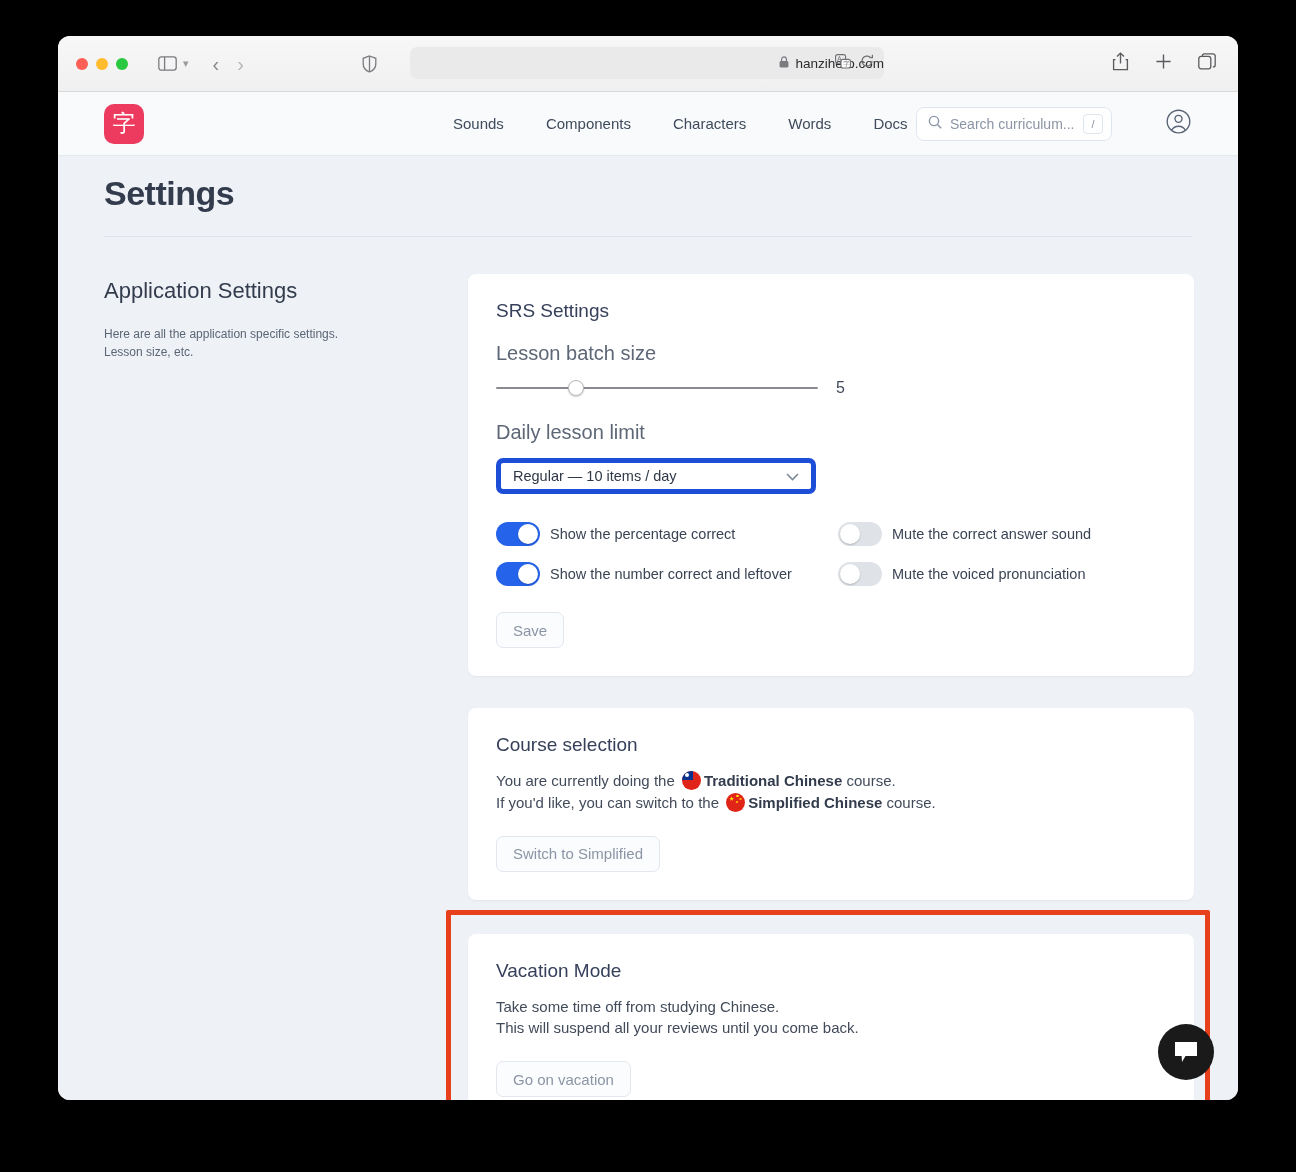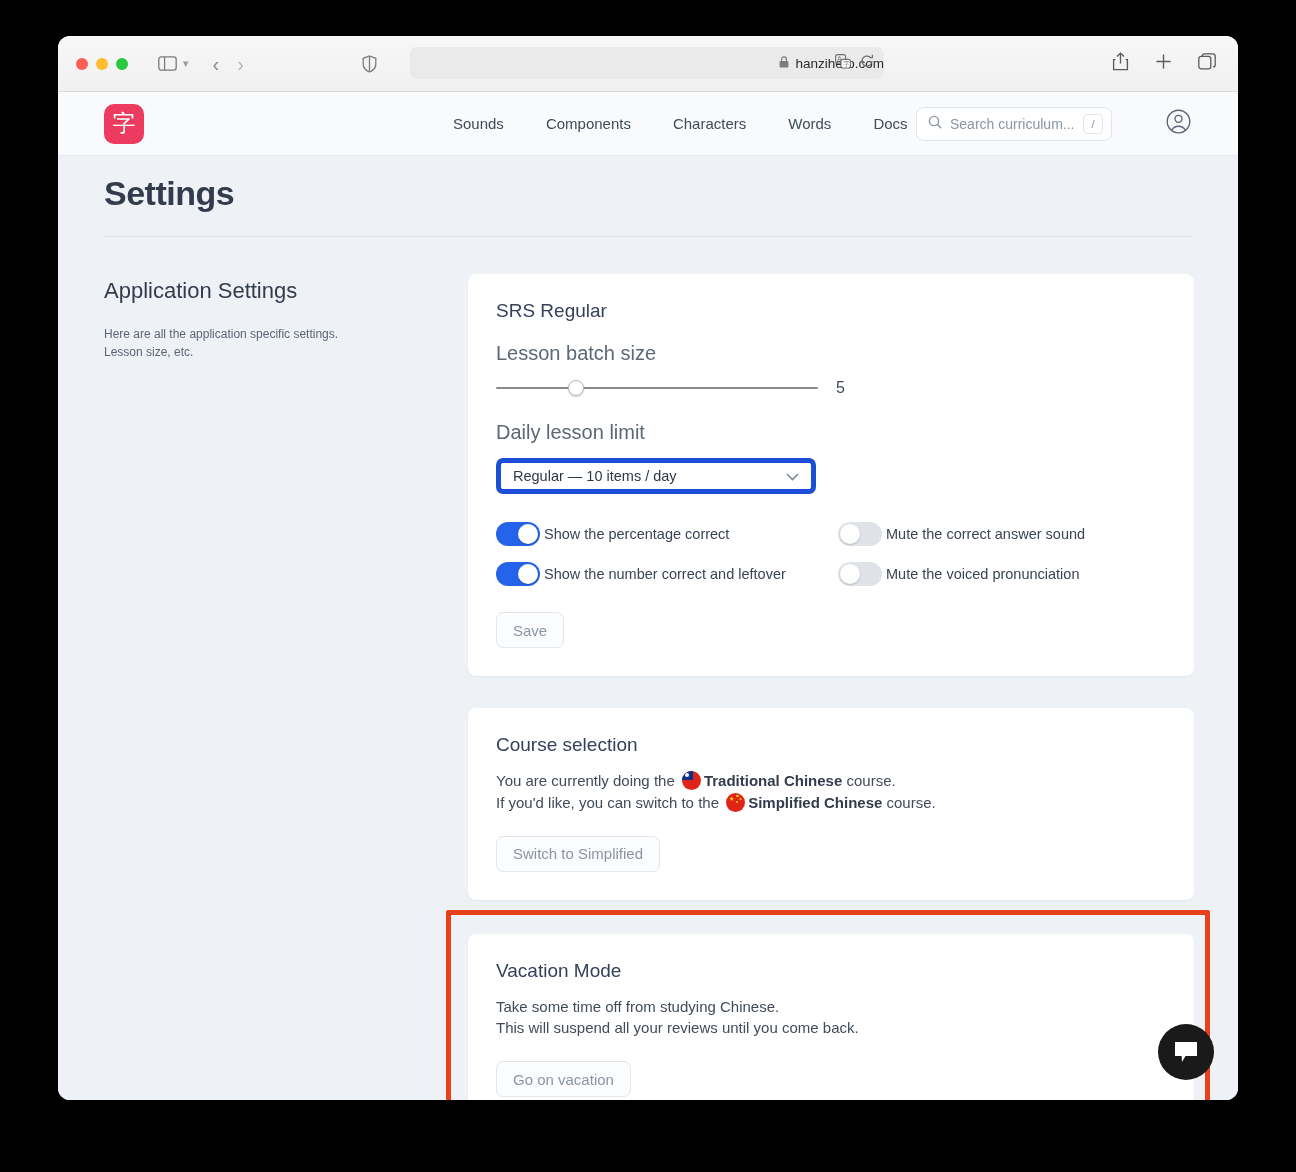--- a/index.html
+++ b/index.html
@@ -194,21 +194,21 @@
     transform: translateY(-50%);
     color: #7b8694;
   }
 
   .toggles {
     margin-top: 28px;
     display: grid;
     grid-template-columns: 342px 1fr;
     row-gap: 16px;
   }
-  .toggle-row { display: flex; align-items: center; gap: 4px; }
+  .toggle-row { display: flex; align-items: center; gap: 10px; }
   .switch {
     width: 44px; height: 24px; border-radius: 12px;
     position: relative; flex: none;
     background: #dfe3e8;
   }
   .switch.on { background: #2563eb; }
   .switch .knob {
     position: absolute; top: 2px; left: 2px;
     width: 20px; height: 20px; border-radius: 50%;
     background: #fff;
@@ -411,21 +411,21 @@
         <h2>Application Settings</h2>
         <p>
           <span>Here are all the application specific settings.</span><br>
           <span>Lesson size, etc.</span>
         </p>
       </div>
 
       <div class="cards">
 
         <div class="card">
-          <h3>SRS Regular</h3>
+          <h3>SRS Settings</h3>
 
           <div class="field-label">Lesson batch size</div>
           <div class="slider-row">
             <div class="slider">
               <div class="track"></div>
               <div class="thumb"></div>
             </div>
             <div class="slider-val">5</div>
           </div>
 

